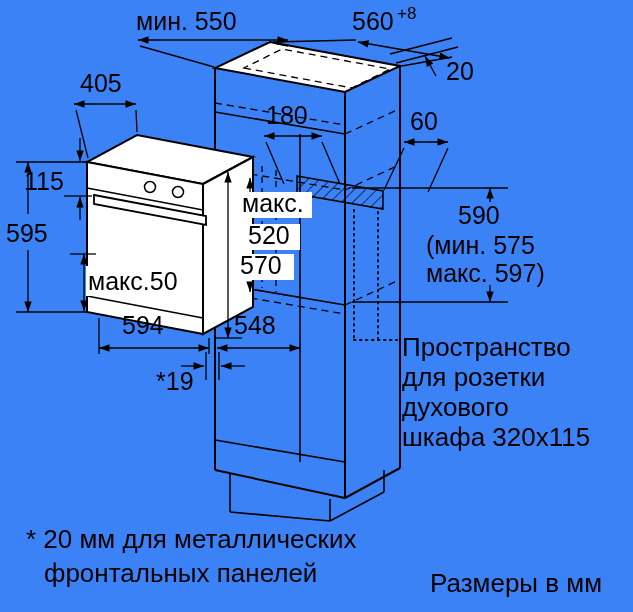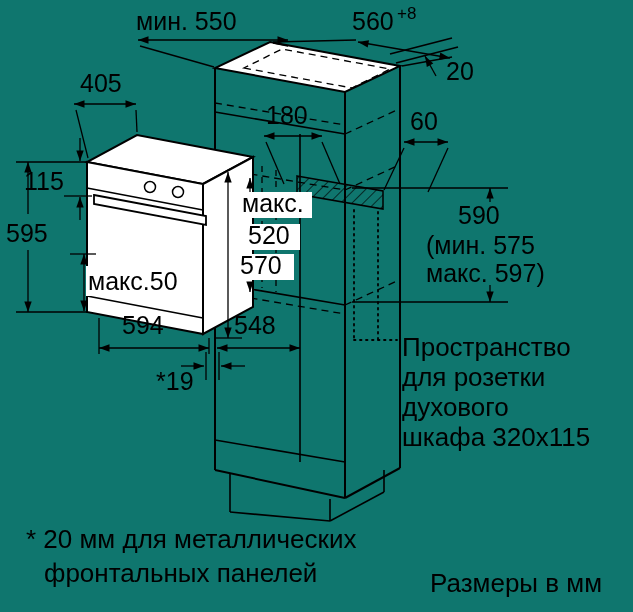--- a/index.html
+++ b/index.html
@@ -1,19 +1,19 @@
 <!DOCTYPE html>
 <html><head>
 <meta charset="utf-8">
 <style>
   html,body{margin:0;padding:0;background:#fff;}
   .stage{
     position:relative;
     width:633px;height:612px;
-    background:#0f766e;
+    background:#3b82f6;
     font-family:"Liberation Sans", sans-serif;
     overflow:hidden;
   }
   svg{position:absolute;left:0;top:0;}
   text{
     font-family:"Liberation Sans", sans-serif;
     fill:#000;
   }
   .dim-t{font-size:25px;}
   .big-t{font-size:26px;}

